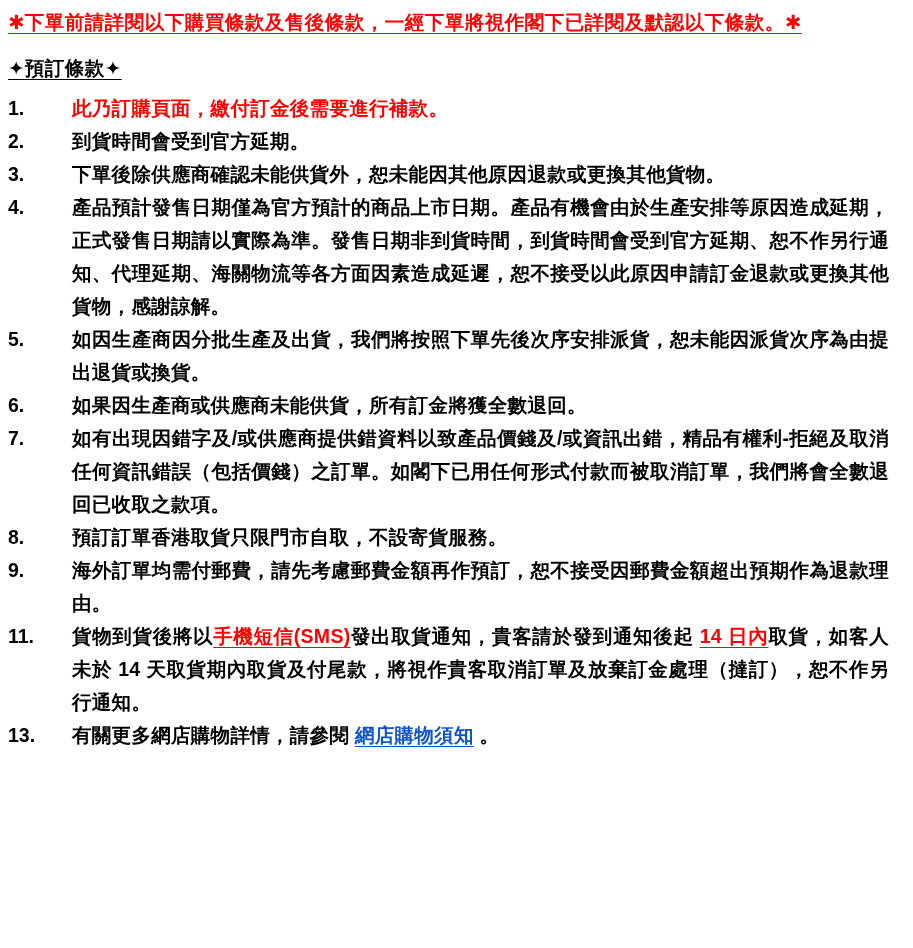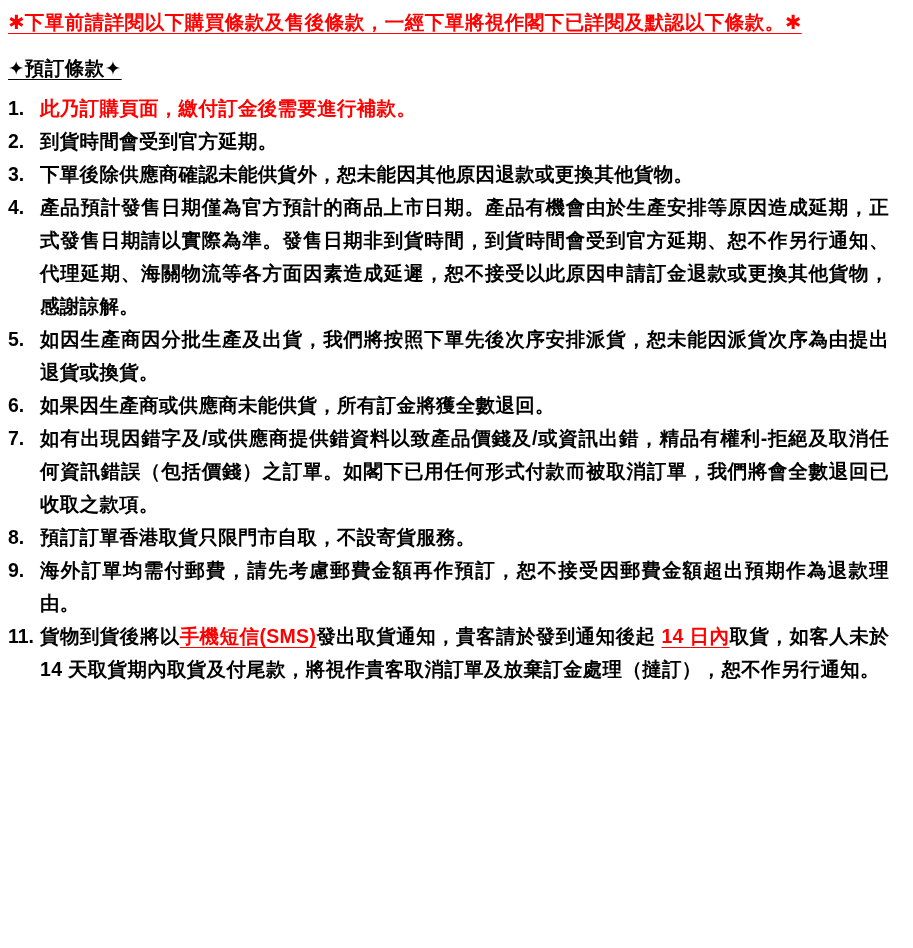--- a/index.html
+++ b/index.html
@@ -50,20 +50,21 @@
     line-height: 33px;
   }
   .term-num {
     flex: 0 0 32px;
     white-space: nowrap;
   }
   .term-text {
     flex: 1 1 auto;
     text-align: justify;
     letter-spacing: 0.3px;
+    margin-left: 32px;
   }
   .seg.normal { color: var(--text); }
   .seg.red { color: var(--red); }
   .seg.red-underline {
     color: var(--red);
     text-decoration: underline;
     text-underline-offset: 4px;
   }
   .seg.link {
     color: var(--link);
@@ -114,14 +115,18 @@
         <div class="term-text"><span class="seg normal">預訂訂單香港取貨只限門市自取，不設寄貨服務。</span></div>
       </div>
       <div class="term-item">
         <span class="term-num">9.</span>
         <div class="term-text"><span class="seg normal">海外訂單均需付郵費，請先考慮郵費金額再作預訂，恕不接受因郵費金額超出預期作為退款理由。</span></div>
       </div>
       <div class="term-item">
         <span class="term-num">11.</span>
         <div class="term-text"><span class="seg normal">貨物到貨後將以</span><span class="seg red-underline">手機短信(SMS)</span><span class="seg normal">發出取貨通知，貴客請於發到通知後起 </span><span class="seg red-underline">14 日內</span><span class="seg normal">取貨，如客人未於 14 天取貨期內取貨及付尾款，將視作貴客取消訂單及放棄訂金處理（撻訂），恕不作另行通知。</span></div>
       </div>
+      <div class="term-item">
+        <span class="term-num">13.</span>
+        <div class="term-text"><span class="seg normal">有關更多網店購物詳情，請參閱 </span><span class="seg link">網店購物須知</span><span class="seg normal"> 。</span></div>
+      </div>
     </div>
 </div>
 
 </body></html>

